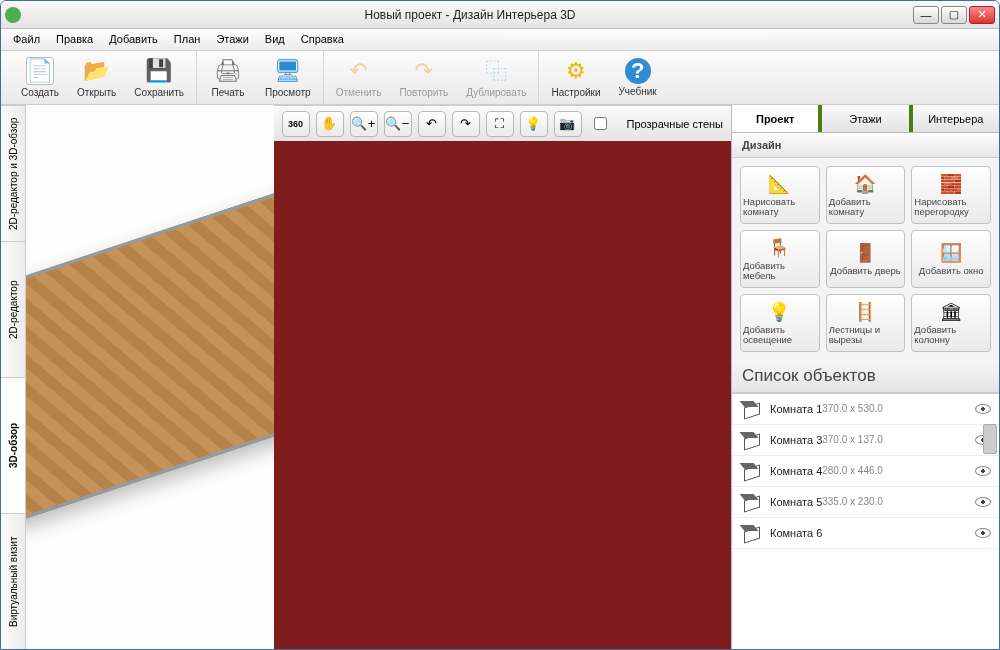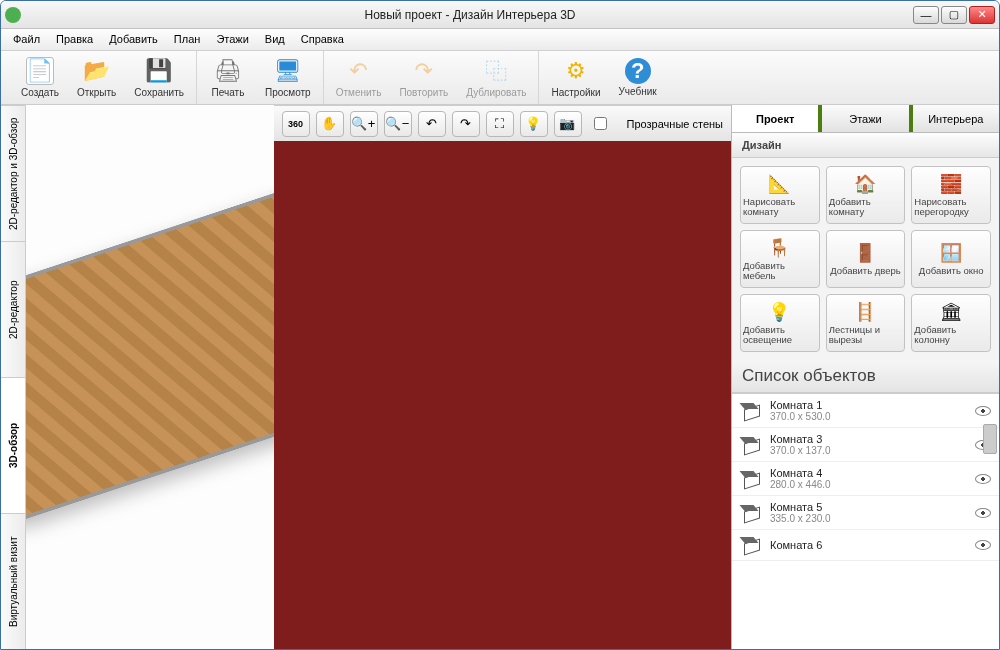--- a/index.html
+++ b/index.html
@@ -42,21 +42,21 @@
 .design-grid { padding: 8px; display: grid; grid-template-columns: repeat(3,1fr); gap: 6px; }
 .design-btn { background: linear-gradient(#fefefe,#eaeaea); border: 1px solid #c2c2c2; border-radius: 4px; height: 58px; display: flex; flex-direction: column; align-items: center; justify-content: center; cursor: pointer; padding: 2px; }
 .design-icon { width: 24px; height: 22px; margin-bottom: 2px; display:flex; align-items:center; justify-content:center; }
 .design-label { font-size: 9.5px; line-height: 1.1; color: #444; }
 .objlist { flex: 1; overflow-y: auto; background: #fff; border-top: 1px solid #ccc; }
 .objlist-head { background: linear-gradient(#f6f6f6,#e4e4e4); padding: 6px 10px; font-weight: normal; border-bottom: 1px solid #ccc; font-size: 17px; color:#444; }
 .obj-item { display: flex; align-items: center; padding: 5px 8px; border-bottom: 1px solid #eee; gap: 8px; cursor: pointer; }
 .obj-cube { width: 22px; height: 20px; position: relative; }
 .obj-cube::before { content:""; position:absolute; left:4px; top:6px; width:14px; height:10px; background:#fff; border:1px solid #555; transform: skewY(-18deg); }
 .obj-cube::after { content:""; position:absolute; left:2px; top:2px; width:14px; height:6px; background:#666; transform: skewX(40deg); }
-.obj-text { flex: 1; display: flex; flex-direction: column; }
+.obj-text { flex: 1; display: flex; }
 .obj-name { font-size: 11px; color: #222; }
 .obj-dim { font-size: 10px; color: #888; }
 .obj-eye { width: 16px; height: 10px; border: 1px solid #888; border-radius: 50%; background: radial-gradient(circle,#444 2px,transparent 2px); }
 .scroll-thumb { position:absolute; right:2px; top:30px; width:14px; height:30px; background:#ccc; border:1px solid #aaa; border-radius:2px; }
 </style>
 </head>
 <body>
 
 <div class="window">
 

